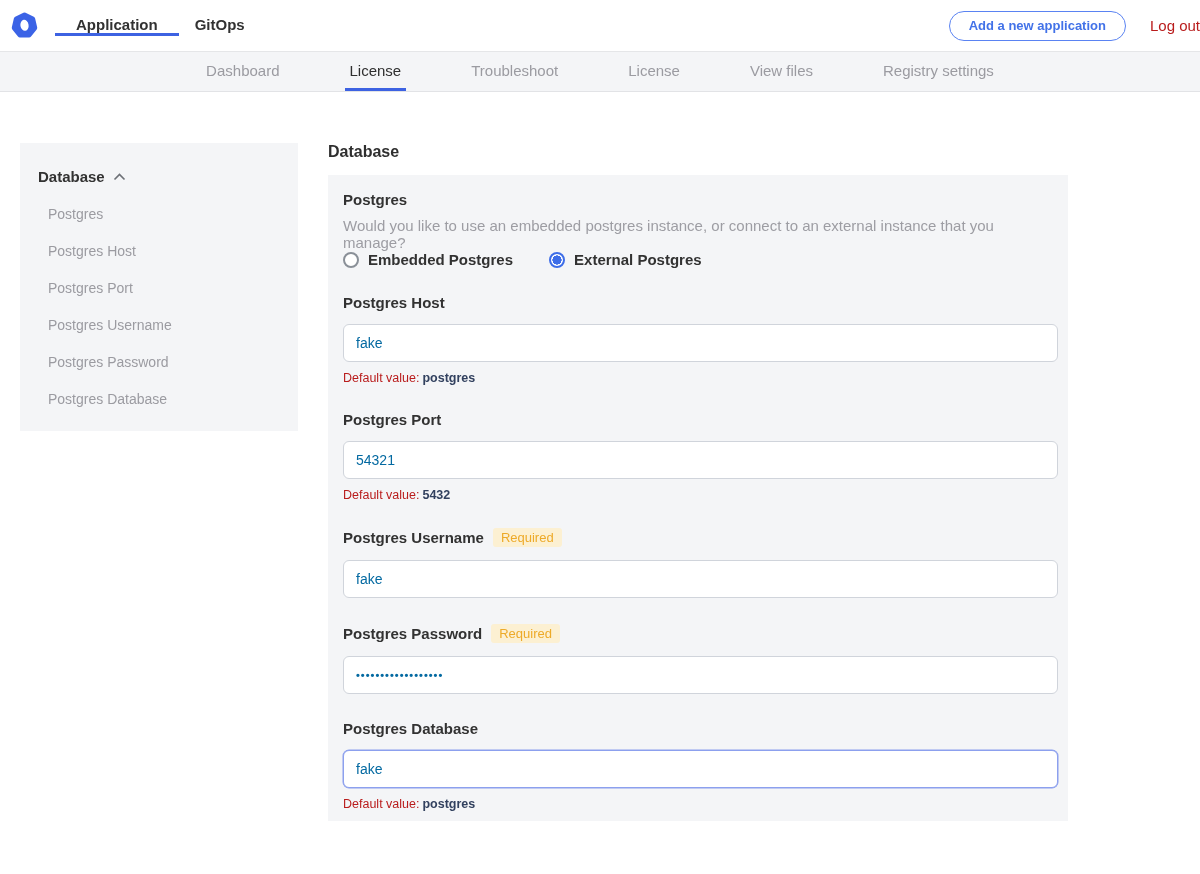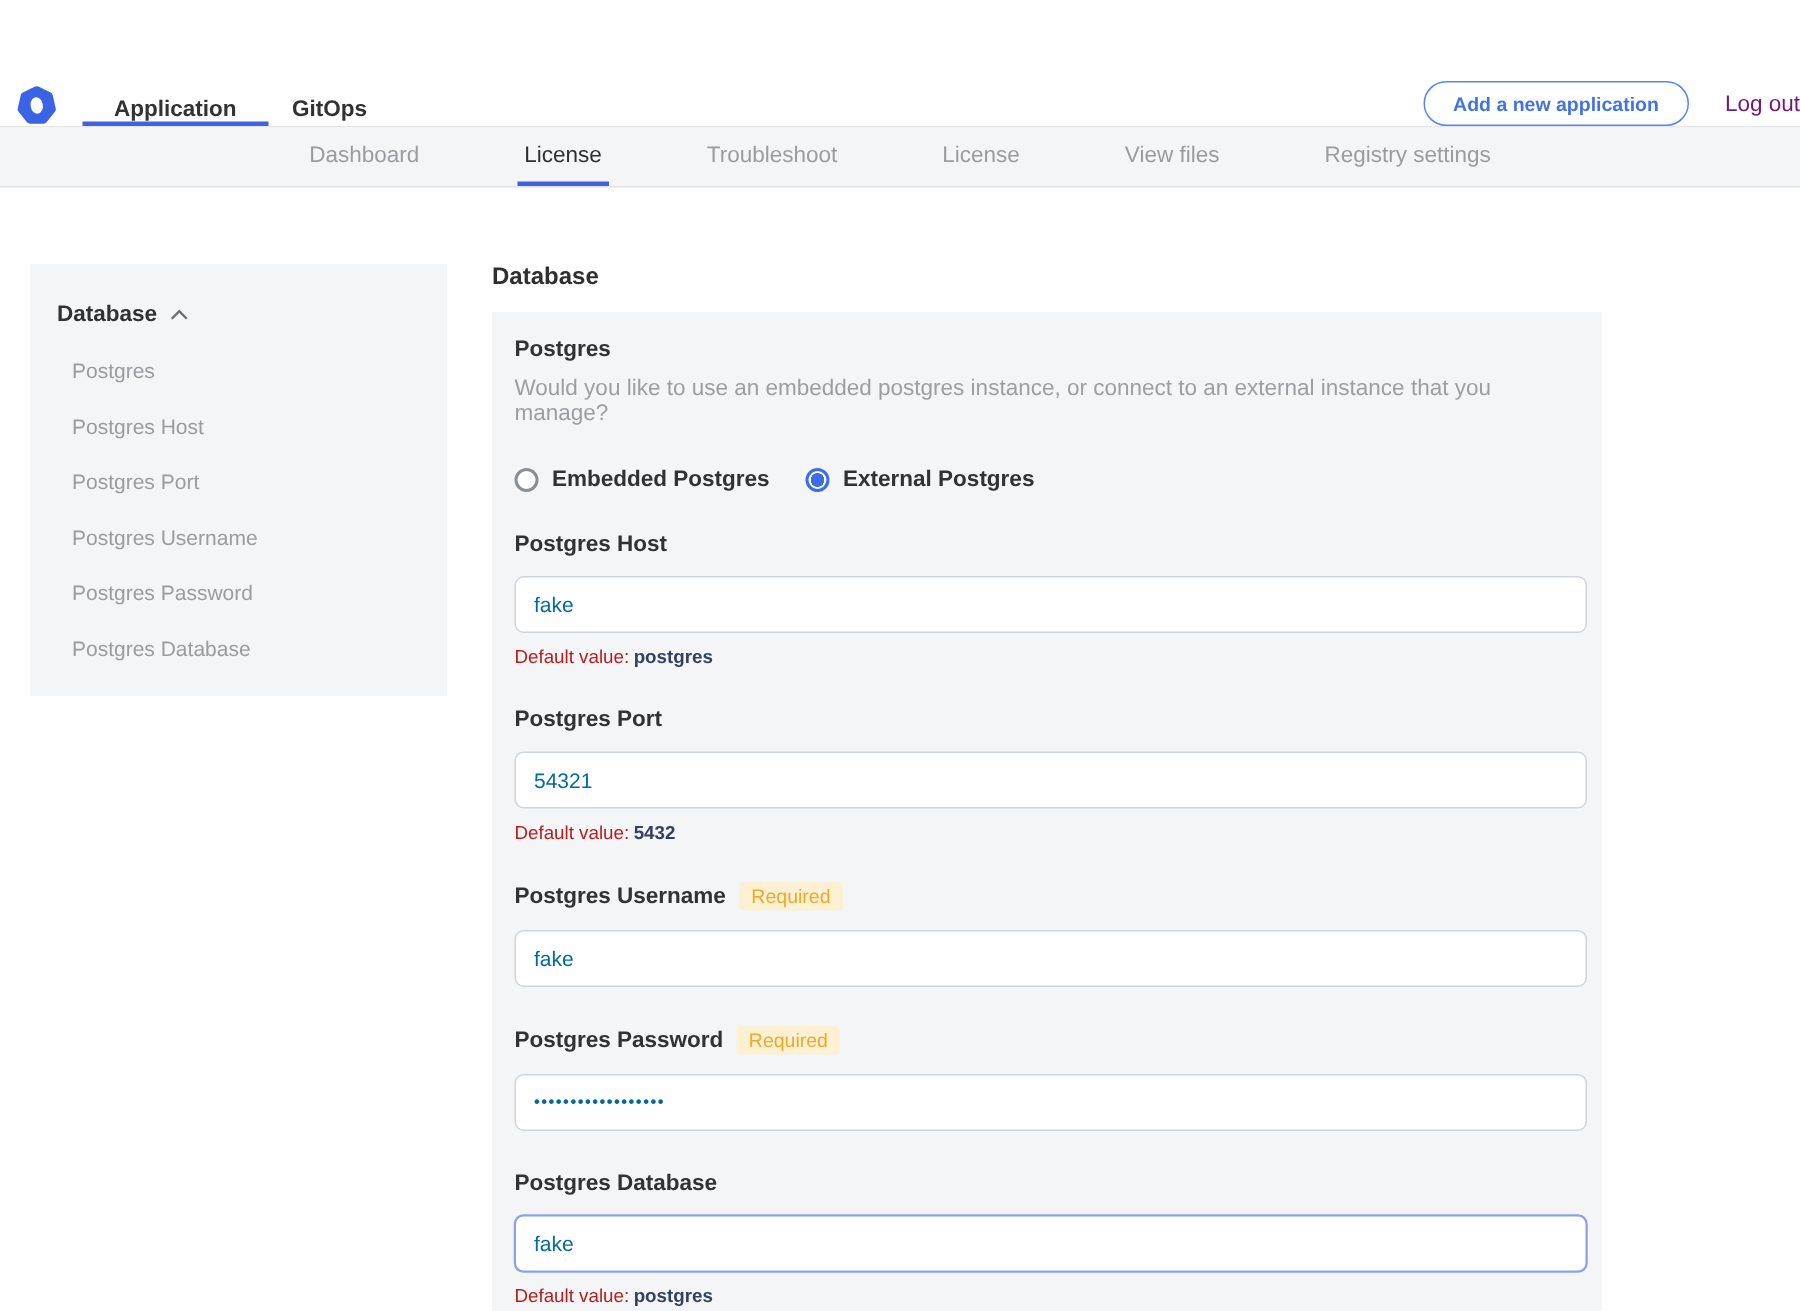--- a/index.html
+++ b/index.html
@@ -1,29 +1,29 @@
 <!DOCTYPE html>
 <html><head>
 <meta charset="utf-8">
 <style>
   * { margin:0; padding:0; box-sizing:border-box; }
   html,body { width:1200px; height:874px; background:#ffffff;
     font-family:"Liberation Sans","DejaVu Sans",sans-serif; color:#323232; overflow:hidden; }
 
   
-  .topnav { height:52px; display:flex; align-items:flex-end; border-bottom:1px solid #e5e6e8; background:#fff;margin-top:33px; }
+  .topnav { height:52px; display:flex; align-items:center; border-bottom:1px solid #e5e6e8; background:#fff; }
   .logo-wrap { display:flex; align-items:center; padding-left:11px; padding-right:17px; }
   .top-tab { display:flex; align-items:center; font-size:15px; font-weight:bold; color:#323232;
     border-bottom:3px solid transparent; padding:0 21px; cursor:pointer; }
   .top-tab.active { border-bottom-color:#3d62e2; }
   .top-tab.gitops { padding:0 16px; }
   .topnav-right { margin-left:auto; display:flex; align-items:center; }
   .pill-btn { height:30px; padding:0 19px; border:1px solid #5a83f2; border-radius:16px; background:#fff;
     color:#4272e8; font-size:13px; font-weight:bold; font-family:inherit; cursor:pointer; }
-  .logout { margin-left:24px; font-size:15px; color:#701a75; cursor:pointer; }
+  .logout { margin-left:24px; font-size:15px; color:#b91c1c; cursor:pointer; }
 
   
   .subnav { height:40px; background:#f4f5f7; border-bottom:1px solid #e2e3e6;
     display:flex; justify-content:center; gap:60px; }
   .sub-tab { display:flex; align-items:center; font-size:15px; color:#9b9ba1;
     border-bottom:3px solid transparent; padding:0 5px; cursor:pointer; }
   .sub-tab.active { color:#2f2f2f; border-bottom-color:#3d62e2; }
 
   
   .content { display:flex; padding-top:51px; align-items:flex-start; }
@@ -35,21 +35,21 @@
   .sidebar-items { list-style:none; margin-top:3px; }
   .sidebar-items li { margin-top:21px; padding-left:10px; font-size:14px; color:#9b9ba1; cursor:pointer; }
 
   
   .main { margin-left:30px; width:740px; }
   .main-title { font-size:16px; font-weight:bold; color:#2f2f2f; }
   .panel { margin-top:14px; background:#f4f5f7; padding:16px 10px 10px 15px; }
 
   .group-label { font-size:15px; font-weight:bold; color:#323232; }
   .group-help { margin-top:9px; font-size:15px; color:#9d9da3; }
-  .radio-row { margin-top:27px; display:flex; gap:24px; }
+  .radio-row { display:flex; gap:36px; }
   .radio-opt { display:flex; align-items:center; cursor:pointer; }
   .radio-circle { width:16px; height:16px; border-radius:50%; border:2px solid #8a9098; background:#fff; flex:none; }
   .radio-circle.checked { border-color:#3d6de8;
     background:radial-gradient(circle,#3d6de8 0 4.5px,#ffffff 4.6px); }
   .radio-label { margin-left:9px; font-size:15px; font-weight:bold; color:#323232; }
 
   .field { margin-top:26px; }
   .field-label-row { display:flex; align-items:center; }
   .field-label { font-size:15px; font-weight:bold; color:#323232; }
   .required-badge { margin-left:9px; background:#fcf0d2; color:#edaa29; font-size:13px;

